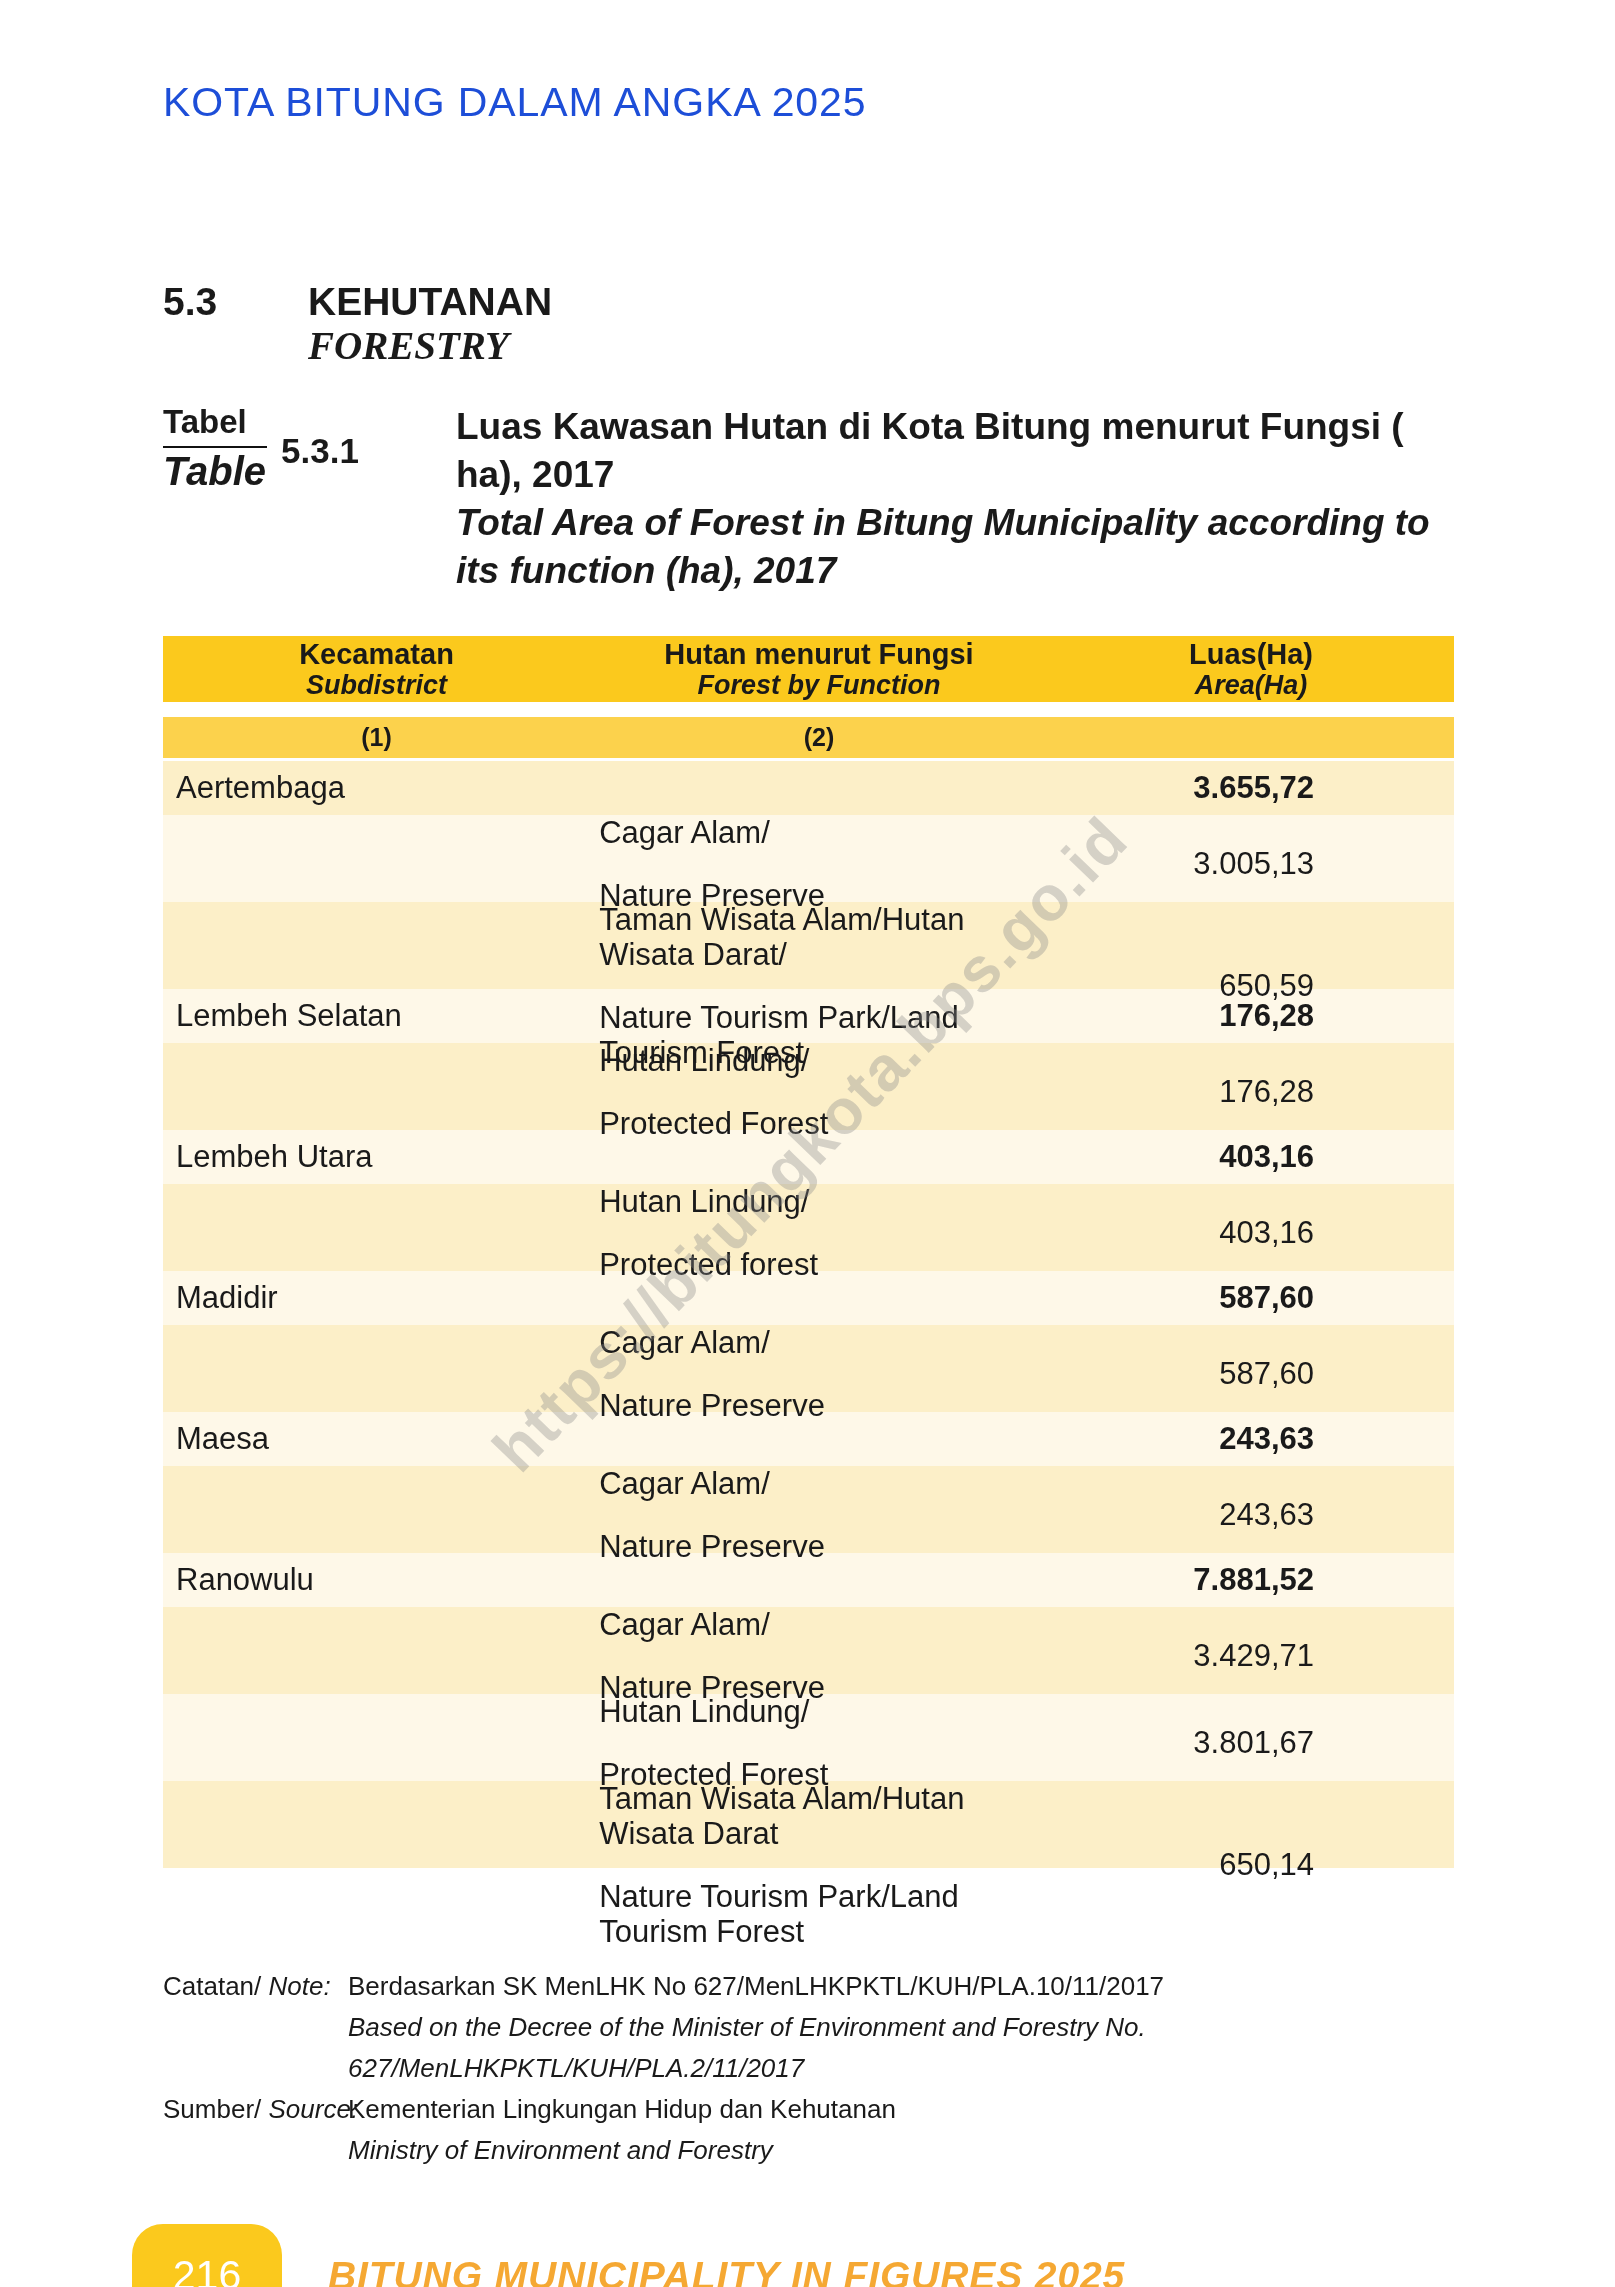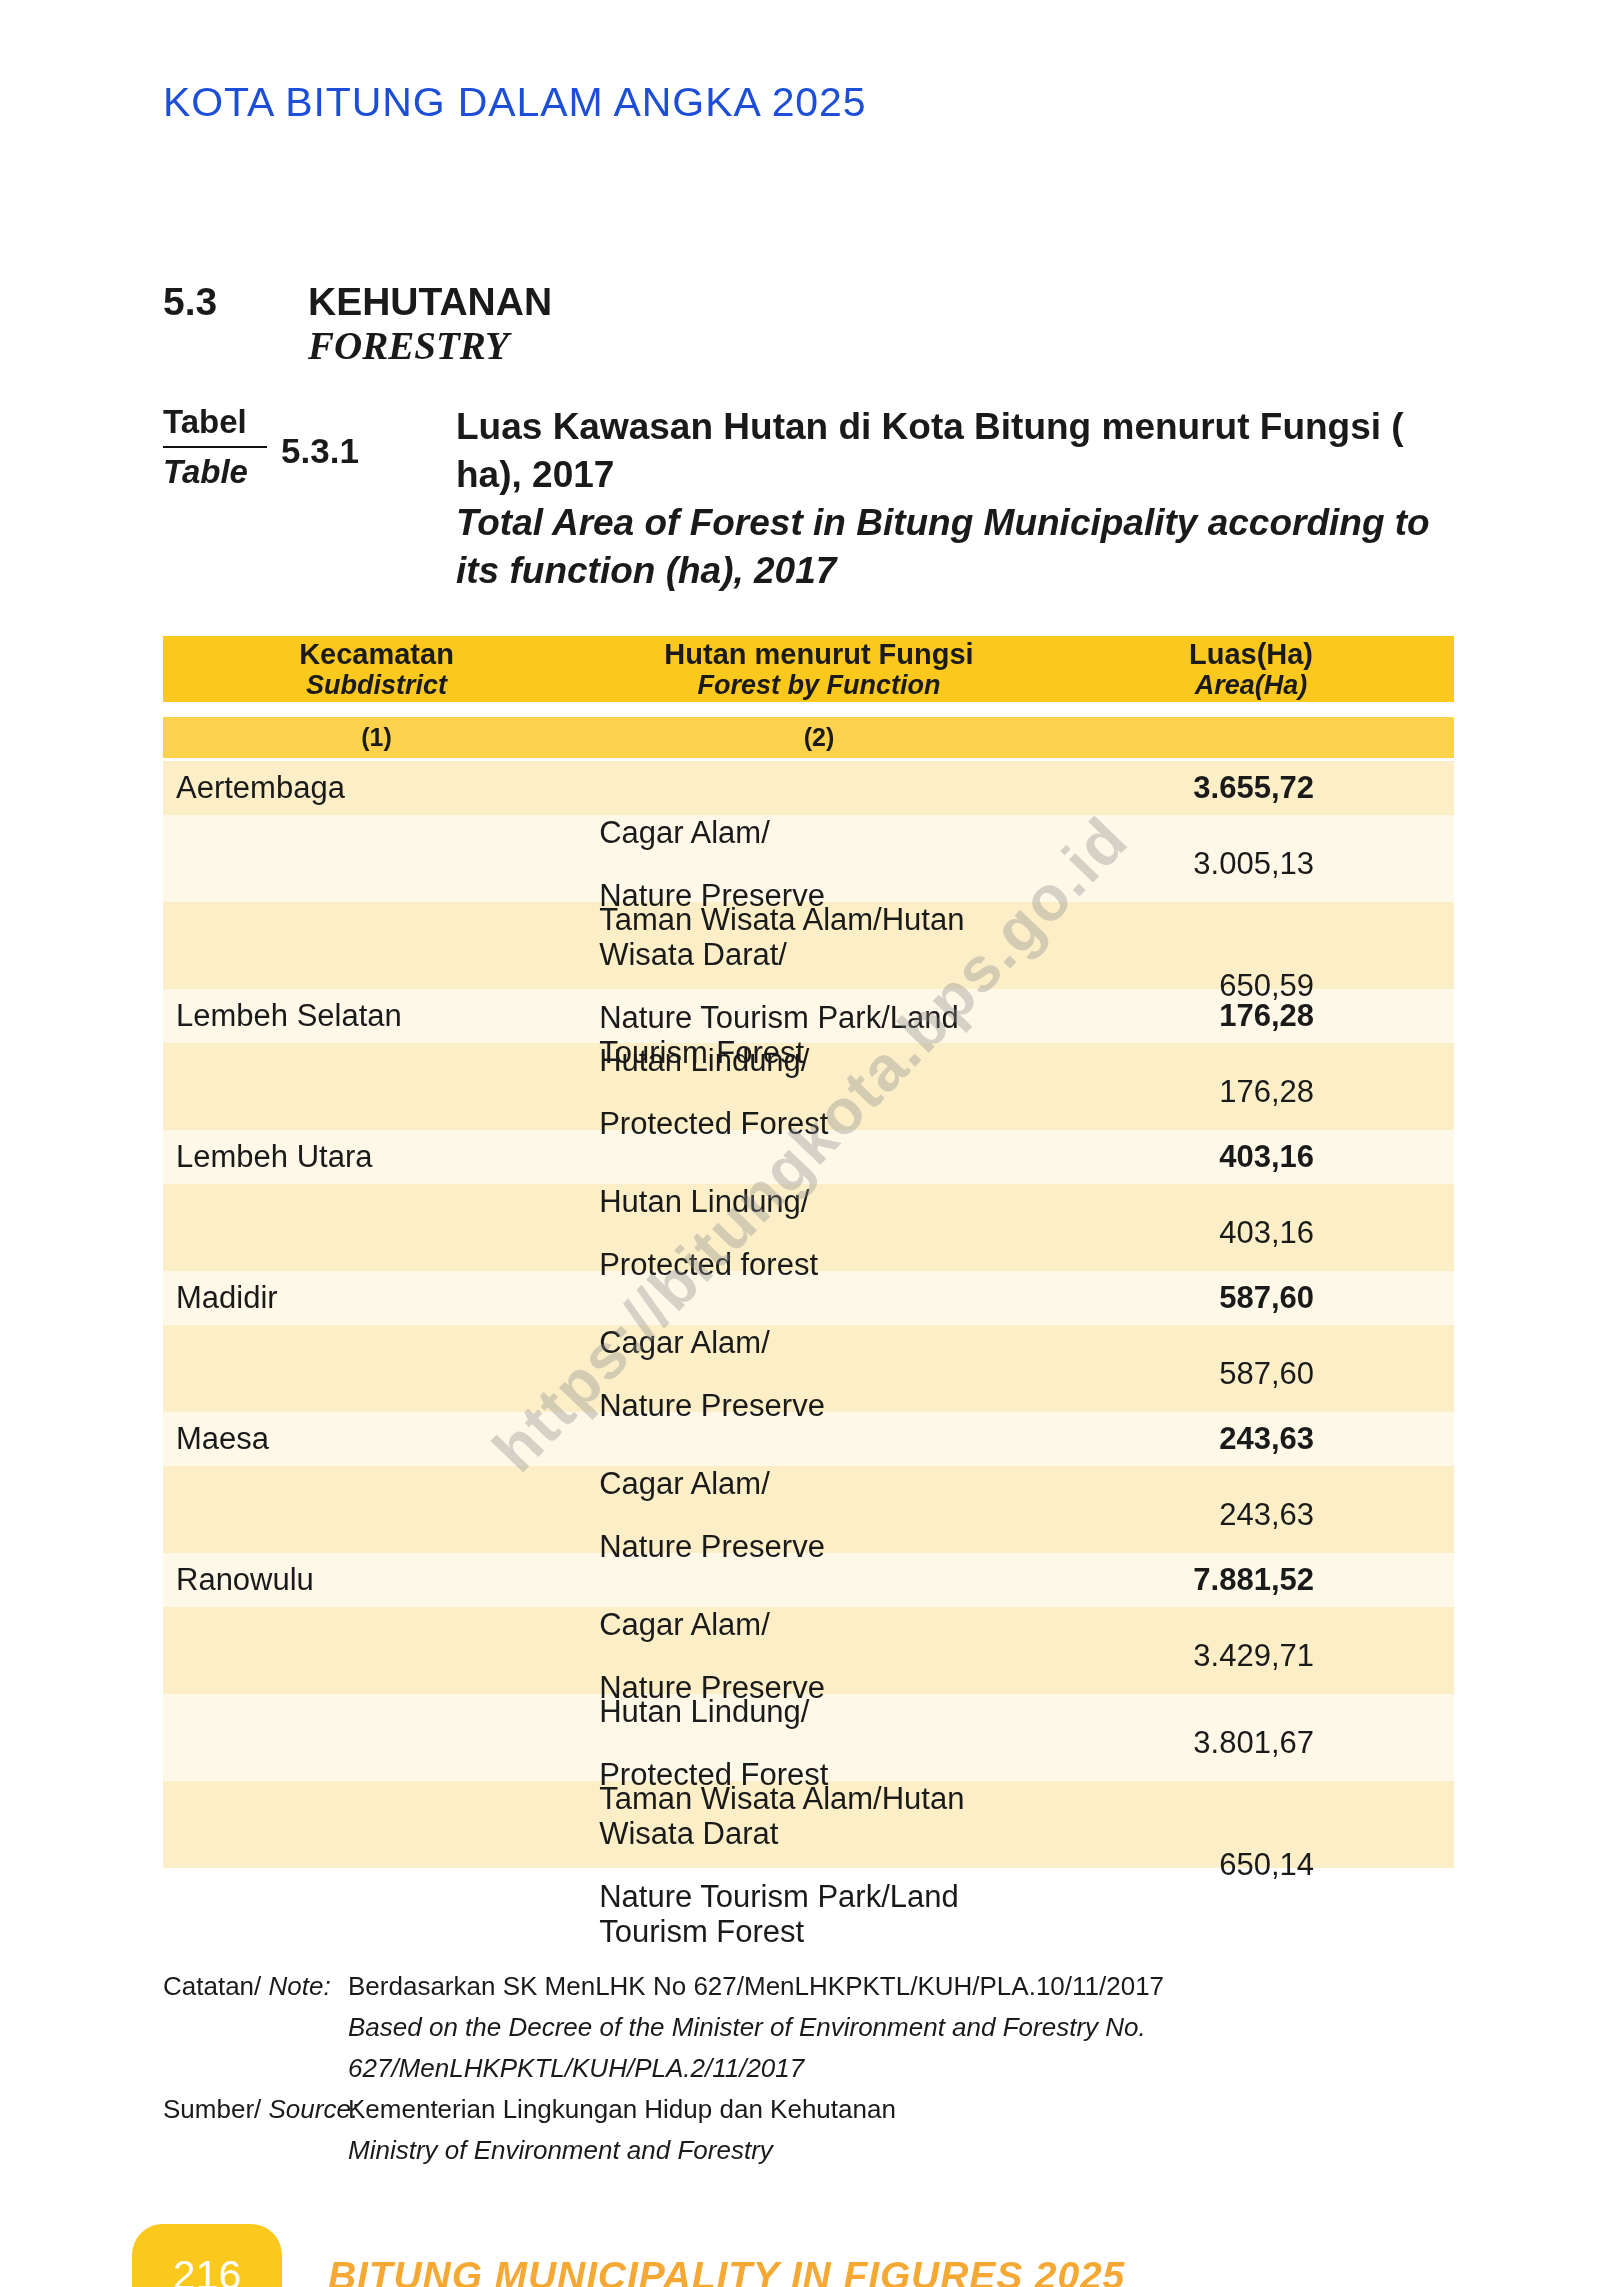--- a/index.html
+++ b/index.html
@@ -27,21 +27,21 @@
   .section-titles{font-size:39px;font-weight:700;line-height:44px;}
   .section-titles .en{font-style:italic;font-family:Liberation Serif, serif;}
 
   
   .tablabel{display:flex;margin-top:35px;}
   .tabel-word{width:104px;}
   .tabel-word .id{
     font-size:33px;font-weight:700;line-height:37px;
     border-bottom:2.8px solid #111;padding-bottom:5.5px;
   }
-  .tabel-word .en{font-size:33px;font-weight:700;font-style:italic;line-height:37px;padding-top:5.5px;}
+  .tabel-word .en{font-size:40px;font-weight:700;font-style:italic;line-height:37px;padding-top:5.5px;}
   .tabel-num{width:92px;margin-left:14px;padding-top:28px;font-size:35px;font-weight:700;}
   .tab-titles{flex:1;margin-left:83px;max-width:1001px;}
   .tab-titles .id{font-size:37px;font-weight:700;line-height:48px;}
   .tab-titles .en{font-size:37px;font-weight:700;font-style:italic;line-height:48px;}
 
   
   .dtable{margin-top:41px;width:1291px;}
   .thead{
     display:grid;grid-template-columns:427px 458px 406px;
     background:#FBC91D;height:66px;align-items:center;

